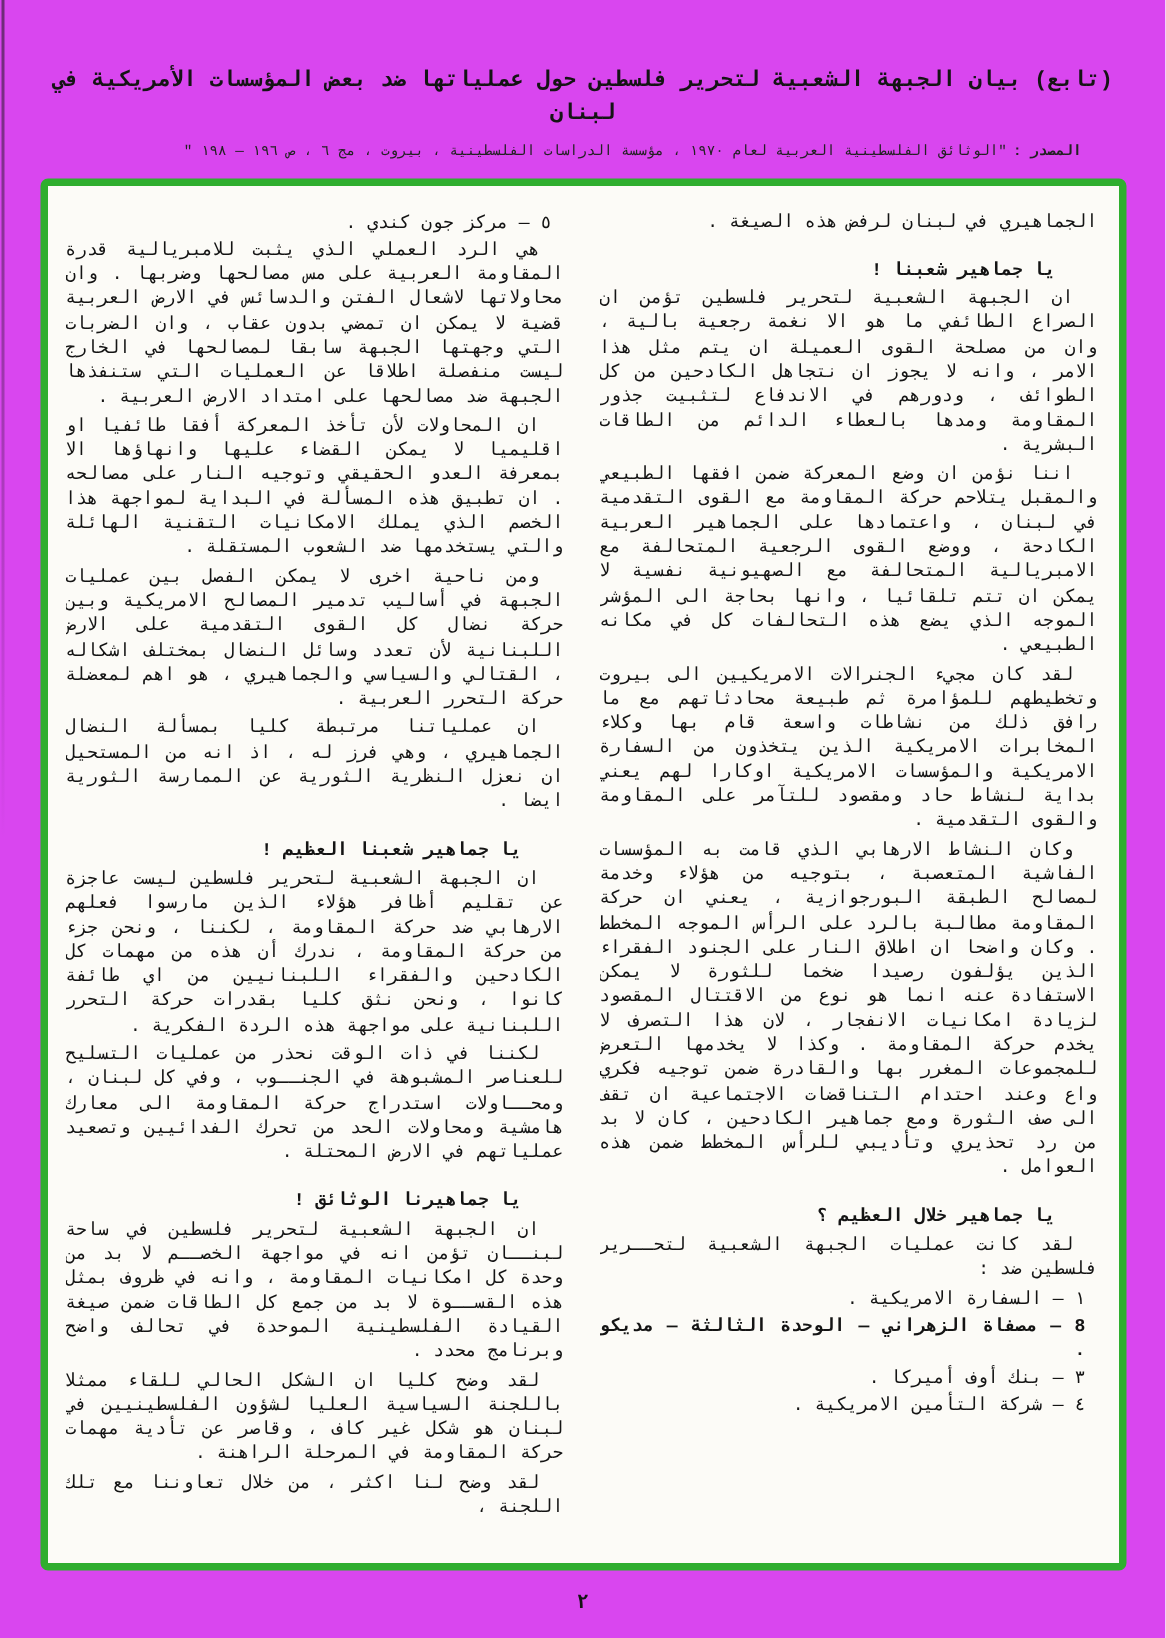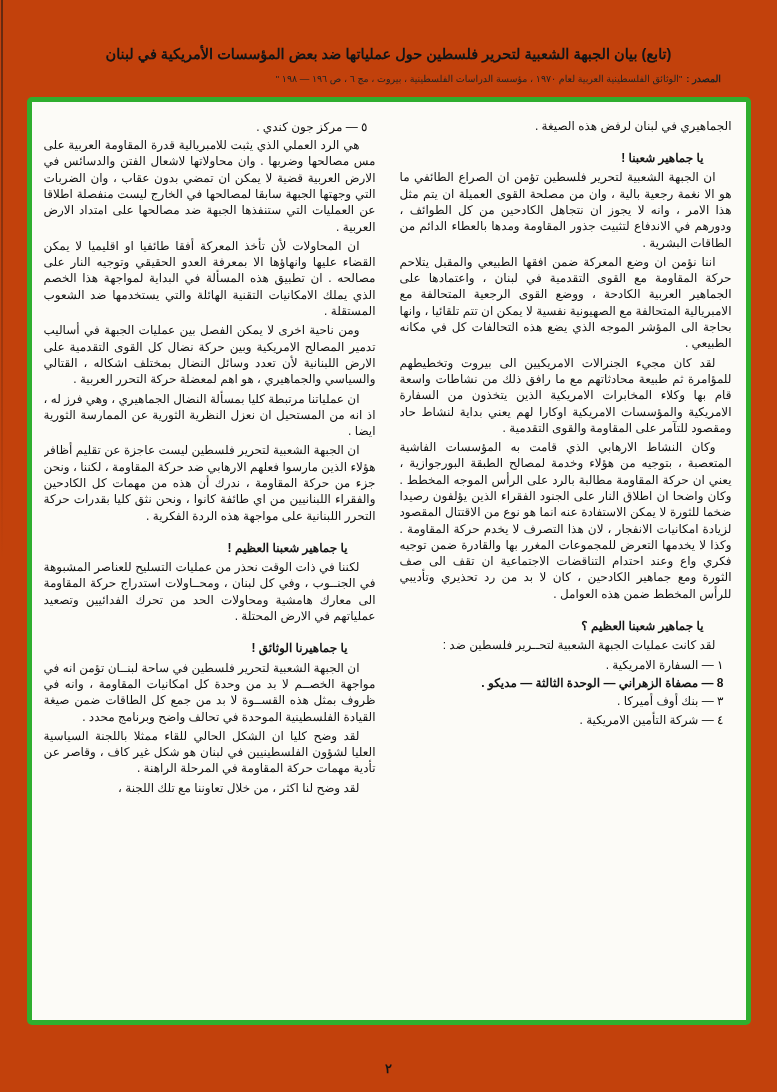--- a/index.html
+++ b/index.html
@@ -1,20 +1,20 @@
 <!DOCTYPE html>
 <html lang="ar" dir="rtl"><head>
 <meta charset="utf-8">
 <style>
   html,body{margin:0;padding:0;background:#ffffff;}
   .page{
     position:relative;
     width:777px;height:1092px;
-    background:#c2410c;
-    font-family:Liberation Sans, sans-serif;
+    background:#d946ef;
+    font-family:Liberation Mono, monospace;
     direction:rtl;
     color:#141414;
     overflow:hidden;
     box-sizing:border-box;
   }
   .scan-edge{
     position:absolute;left:1px;top:0;width:2px;height:560px;
     background:linear-gradient(to bottom, rgba(20,20,20,.55), rgba(20,20,20,0));
   }
   .header{
@@ -86,35 +86,35 @@
 
   <div class="frame">
     <div class="columns">
       <div class="column" id="col-right">
           <p class="para opener">الجماهيري في لبنان لرفض هذه الصيغة .</p>
           <p class="para callout">يا جماهير شعبنا !</p>
           <p class="para body">ان الجبهة الشعبية لتحرير فلسطين تؤمن ان الصراع الطائفي ما هو الا نغمة رجعية بالية ، وان من مصلحة القوى العميلة ان يتم مثل هذا الامر ، وانه لا يجوز ان نتجاهل الكادحين من كل الطوائف ، ودورهم في الاندفاع لتثبيت جذور المقاومة ومدها بالعطاء الدائم من الطاقات البشرية .</p>
           <p class="para body">اننا نؤمن ان وضع المعركة ضمن افقها الطبيعي والمقبل يتلاحم حركة المقاومة مع القوى التقدمية في لبنان ، واعتمادها على الجماهير العربية الكادحة ، ووضع القوى الرجعية المتحالفة مع الامبريالية المتحالفة مع الصهيونية نفسية لا يمكن ان تتم تلقائيا ، وانها بحاجة الى المؤشر الموجه الذي يضع هذه التحالفات كل في مكانه الطبيعي .</p>
           <p class="para body">لقد كان مجيء الجنرالات الامريكيين الى بيروت وتخطيطهم للمؤامرة ثم طبيعة محادثاتهم مع ما رافق ذلك من نشاطات واسعة قام بها وكلاء المخابرات الامريكية الذين يتخذون من السفارة الامريكية والمؤسسات الامريكية اوكارا لهم يعني بداية لنشاط حاد ومقصود للتآمر على المقاومة والقوى التقدمية .</p>
           <p class="para body">وكان النشاط الارهابي الذي قامت به المؤسسات الفاشية المتعصبة ، بتوجيه من هؤلاء وخدمة لمصالح الطبقة البورجوازية ، يعني ان حركة المقاومة مطالبة بالرد على الرأس الموجه المخطط . وكان واضحا ان اطلاق النار على الجنود الفقراء الذين يؤلفون رصيدا ضخما للثورة لا يمكن الاستفادة عنه انما هو نوع من الاقتتال المقصود لزيادة امكانيات الانفجار ، لان هذا التصرف لا يخدم حركة المقاومة . وكذا لا يخدمها التعرض للمجموعات المغرر بها والقادرة ضمن توجيه فكري واع وعند احتدام التناقضات الاجتماعية ان تقف الى صف الثورة ومع جماهير الكادحين ، كان لا بد من رد تحذيري وتأديبي للرأس المخطط ضمن هذه العوامل .</p>
-          <p class="para callout">يا جماهير شعبنا العظيم ؟</p>
+          <p class="para callout">يا جماهير خلال العظيم ؟</p>
           <p class="para body">لقد كانت عمليات الجبهة الشعبية لتحــرير فلسطين ضد :</p>
           <p class="para list">١ — السفارة الامريكية .</p>
           <p class="para list-bold">8 — مصفاة الزهراني — الوحدة الثالثة — مديكو .</p>
           <p class="para list">٣ — بنك أوف أميركا .</p>
           <p class="para list">٤ — شركة التأمين الامريكية .</p>
         </div>
       <div class="column" id="col-left">
           <p class="para list">٥ — مركز جون كندي .</p>
           <p class="para body">هي الرد العملي الذي يثبت للامبريالية قدرة المقاومة العربية على مس مصالحها وضربها . وان محاولاتها لاشعال الفتن والدسائس في الارض العربية قضية لا يمكن ان تمضي بدون عقاب ، وان الضربات التي وجهتها الجبهة سابقا لمصالحها في الخارج ليست منفصلة اطلاقا عن العمليات التي ستنفذها الجبهة ضد مصالحها على امتداد الارض العربية .</p>
           <p class="para body">ان المحاولات لأن تأخذ المعركة أفقا طائفيا او اقليميا لا يمكن القضاء عليها وانهاؤها الا بمعرفة العدو الحقيقي وتوجيه النار على مصالحه . ان تطبيق هذه المسألة في البداية لمواجهة هذا الخصم الذي يملك الامكانيات التقنية الهائلة والتي يستخدمها ضد الشعوب المستقلة .</p>
           <p class="para body">ومن ناحية اخرى لا يمكن الفصل بين عمليات الجبهة في أساليب تدمير المصالح الامريكية وبين حركة نضال كل القوى التقدمية على الارض اللبنانية لأن تعدد وسائل النضال بمختلف اشكاله ، القتالي والسياسي والجماهيري ، هو اهم لمعضلة حركة التحرر العربية .</p>
           <p class="para body">ان عملياتنا مرتبطة كليا بمسألة النضال الجماهيري ، وهي فرز له ، اذ انه من المستحيل ان نعزل النظرية الثورية عن الممارسة الثورية ايضا .</p>
+          <p class="para callout">يا جماهير شعبنا العظيم !</p>
           <p class="para body">ان الجبهة الشعبية لتحرير فلسطين ليست عاجزة عن تقليم أظافر هؤلاء الذين مارسوا فعلهم الارهابي ضد حركة المقاومة ، لكننا ، ونحن جزء من حركة المقاومة ، ندرك أن هذه من مهمات كل الكادحين والفقراء اللبنانيين من اي طائفة كانوا ، ونحن نثق كليا بقدرات حركة التحرر اللبنانية على مواجهة هذه الردة الفكرية .</p>
-          <p class="para callout">يا جماهير شعبنا العظيم !</p>
           <p class="para body">لكننا في ذات الوقت نحذر من عمليات التسليح للعناصر المشبوهة في الجنــوب ، وفي كل لبنان ، ومحــاولات استدراج حركة المقاومة الى معارك هامشية ومحاولات الحد من تحرك الفدائيين وتصعيد عملياتهم في الارض المحتلة .</p>
           <p class="para callout">يا جماهيرنا الوثائق !</p>
           <p class="para body">ان الجبهة الشعبية لتحرير فلسطين في ساحة لبنــان تؤمن انه في مواجهة الخصــم لا بد من وحدة كل امكانيات المقاومة ، وانه في ظروف بمثل هذه القســوة لا بد من جمع كل الطاقات ضمن صيغة القيادة الفلسطينية الموحدة في تحالف واضح وبرنامج محدد .</p>
           <p class="para body">لقد وضح كليا ان الشكل الحالي للقاء ممثلا باللجنة السياسية العليا لشؤون الفلسطينيين في لبنان هو شكل غير كاف ، وقاصر عن تأدية مهمات حركة المقاومة في المرحلة الراهنة .</p>
           <p class="para body">لقد وضح لنا اكثر ، من خلال تعاوننا مع تلك اللجنة ،</p>
         </div>
     </div>
   </div>
 
   <div class="page-number">٢</div>

